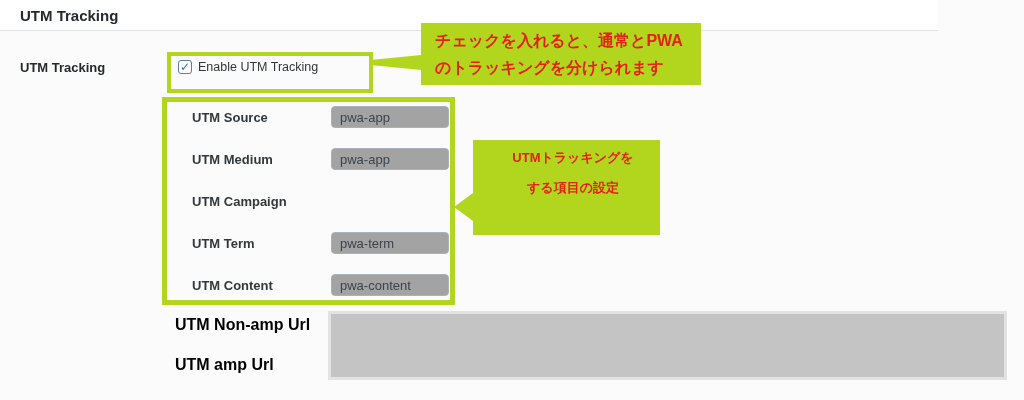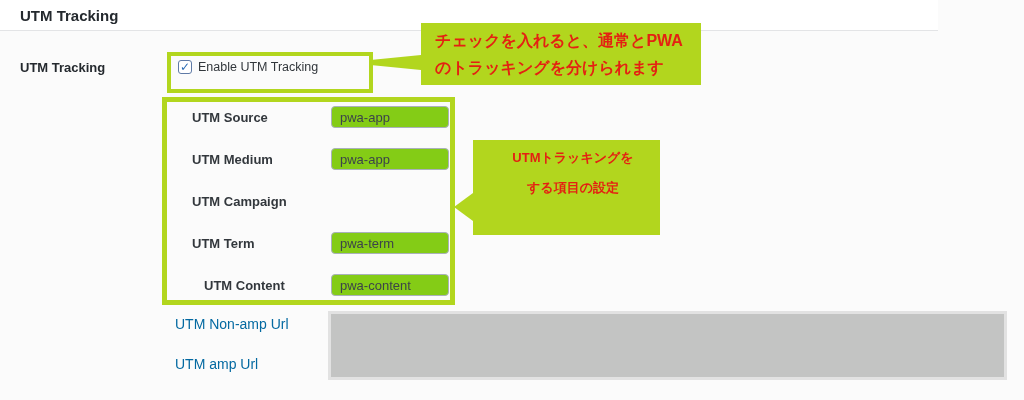--- a/index.html
+++ b/index.html
@@ -129,39 +129,39 @@
     font-size: 13px;
     font-weight: 700;
     color: #32373c;
   }
   .field-row input {
     position: absolute;
     left: 164px;
     width: 118px; height: 22px;
     border: 1px solid #a9b1ba;
     border-radius: 4px;
-    background: #84cc16;
+    background: #a3a3a3;
     font-family: "Liberation Sans", "DejaVu Sans", sans-serif;
     font-size: 13px;
     color: #3c434a;
     padding: 0 0 0 8px;
     outline: none;
   }
   .row-0 { top: 4px; }
   .row-1 { top: 46px; }
   .row-2 { top: 88px; }
   .row-3 { top: 130px; }
-  .row-4 { top: 172px; padding-left: 12px; }
+  .row-4 { top: 172px; }
   
   .url-label {
     position: absolute;
     left: 175px;
-    font-size: 14px;
-    font-weight: 400;
-    color: #0369a1;
+    font-size: 16px;
+    font-weight: 700;
+    color: #000000;
   }
   .url-label-0 { top: 316px; }
   .url-label-1 { top: 356px; }
   .redacted-block {
     position: absolute;
     left: 328px; top: 311px;
     width: 679px; height: 69px;
     background: #c3c4c3;
     border: 3px solid #e2e2e2;
   }

